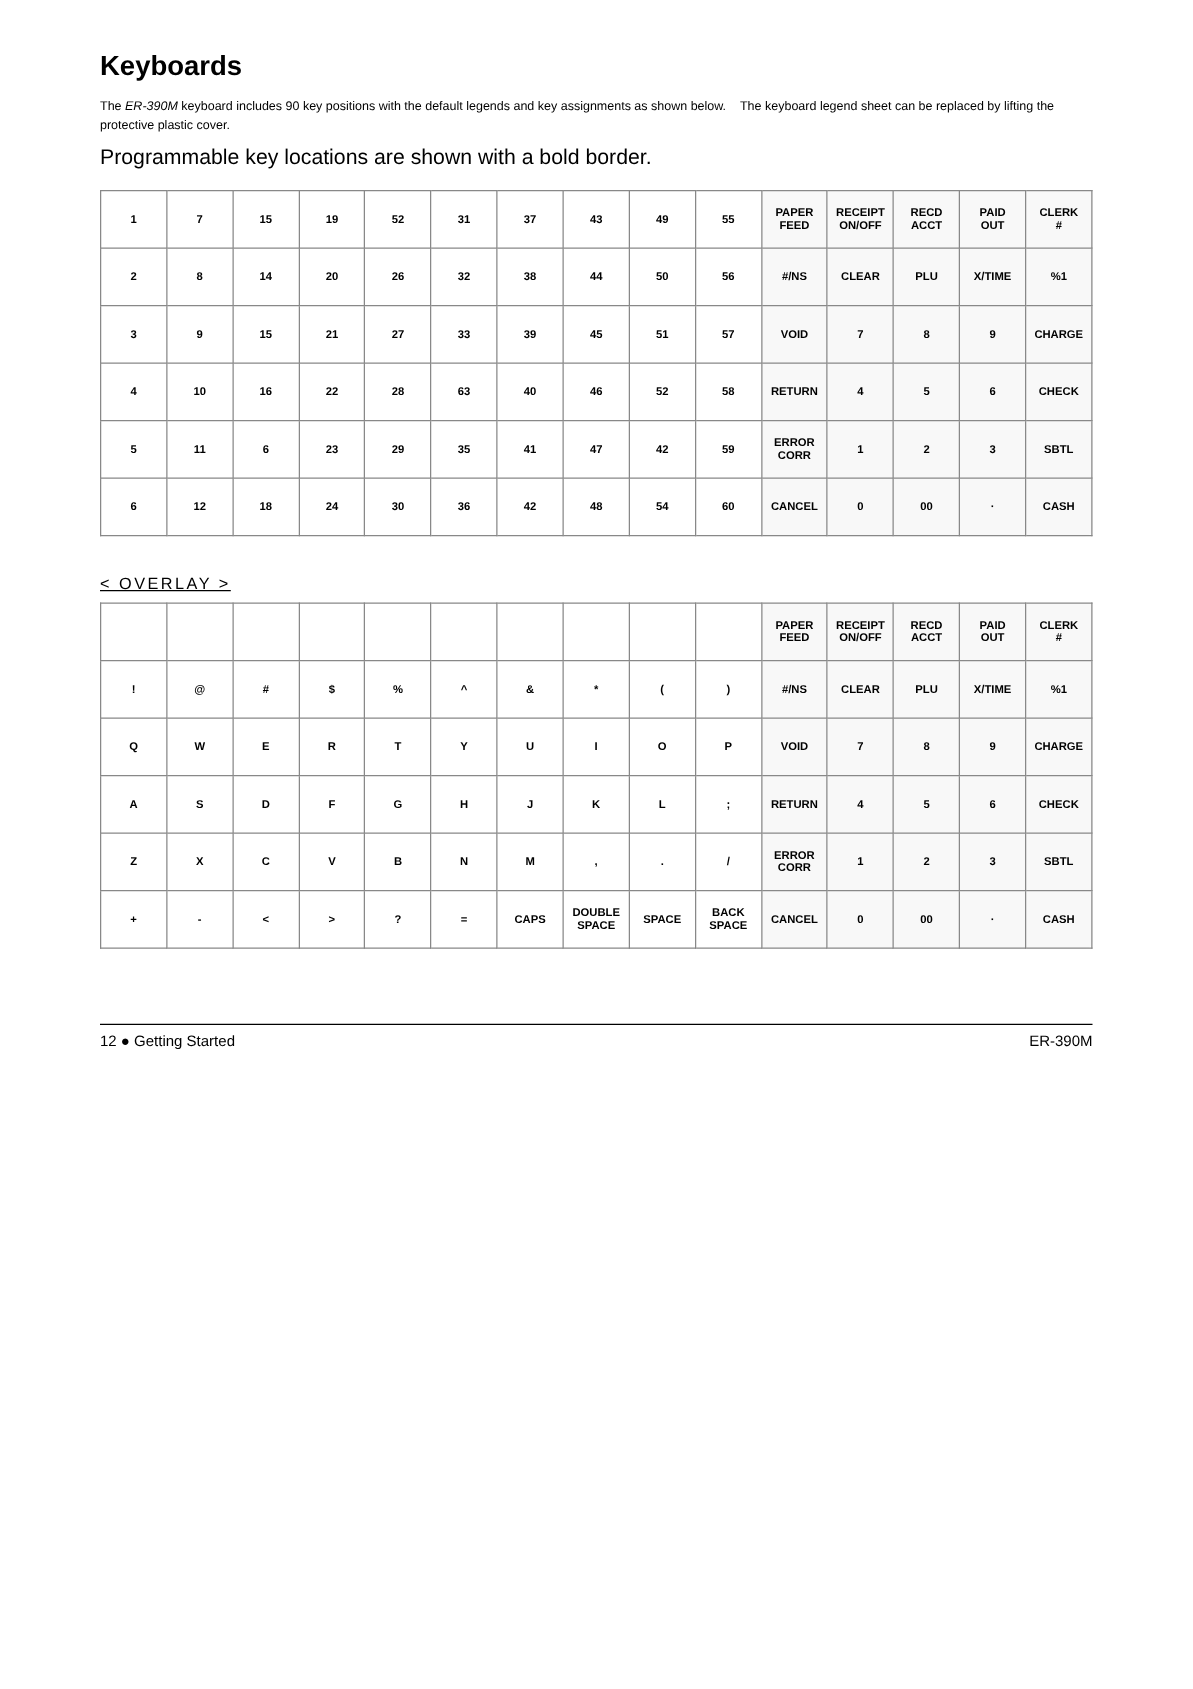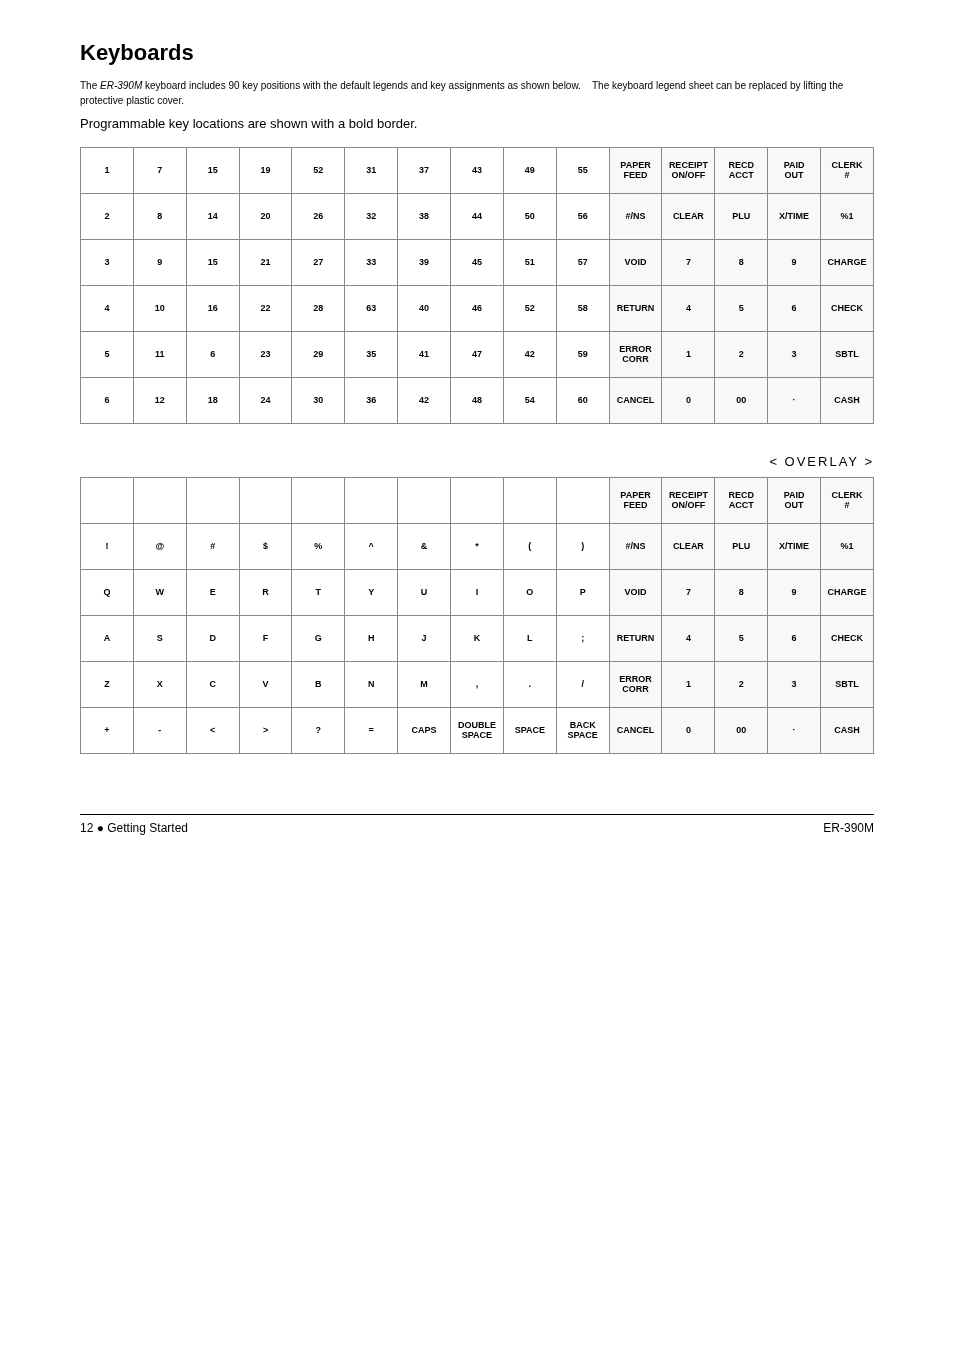--- a/index.html
+++ b/index.html
@@ -17,21 +17,21 @@
       font-weight: bold;
       margin-bottom: 12px;
     }
     .intro {
       font-size: 10px;
       line-height: 1.5;
       margin-bottom: 8px;
     }
     .intro em { font-style: italic; }
     .note {
-      font-size: 13px;
+      font-size: 17px;
       margin-bottom: 16px;
     }
 
     
     .keyboard-wrap {
       margin-bottom: 30px;
       position: relative;
     }
     .kbd-table {
       border-collapse: collapse;
@@ -47,23 +47,24 @@
       height: 46px;
       padding: 2px;
       line-height: 1.1;
     }
     
     .kbd-table td.func {
       border: 1px solid #888;
     }
     .overlay-label {
       font-size: 13px;
-      text-align: right;
+      text-align: left;
       margin: 20px 0 8px 0;
       letter-spacing: 2px;
+      text-decoration: underline;
     }
     .page-footer {
       border-top: 1px solid #000;
       display: flex;
       justify-content: space-between;
       padding-top: 6px;
       font-size: 12px;
       margin-top: 60px;
     }
 

